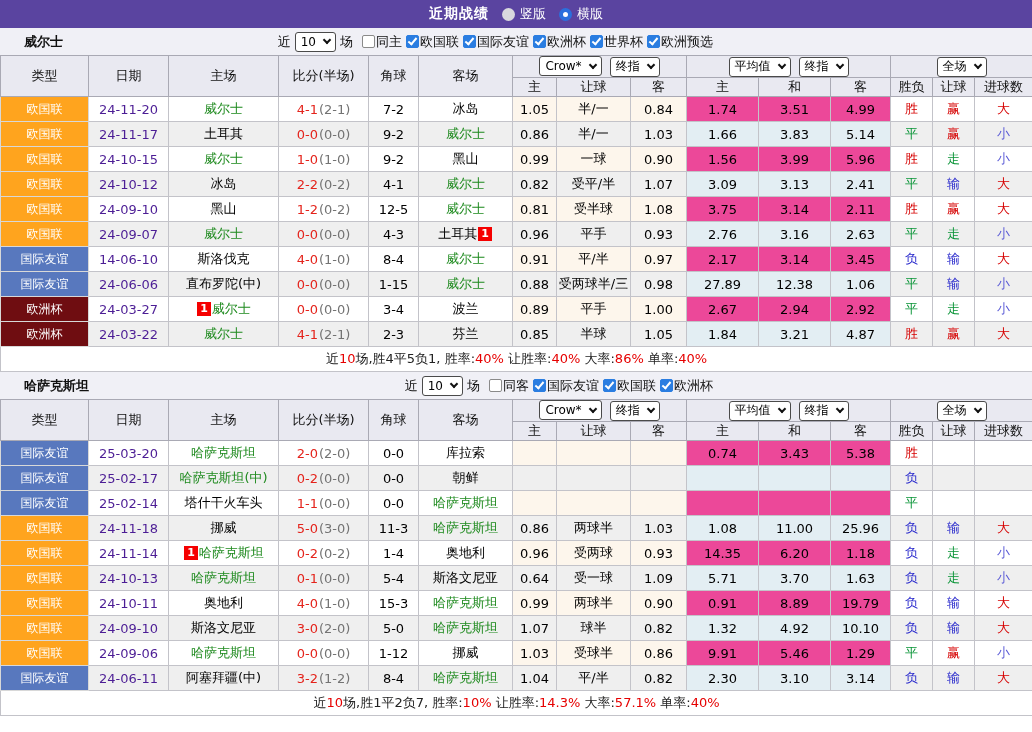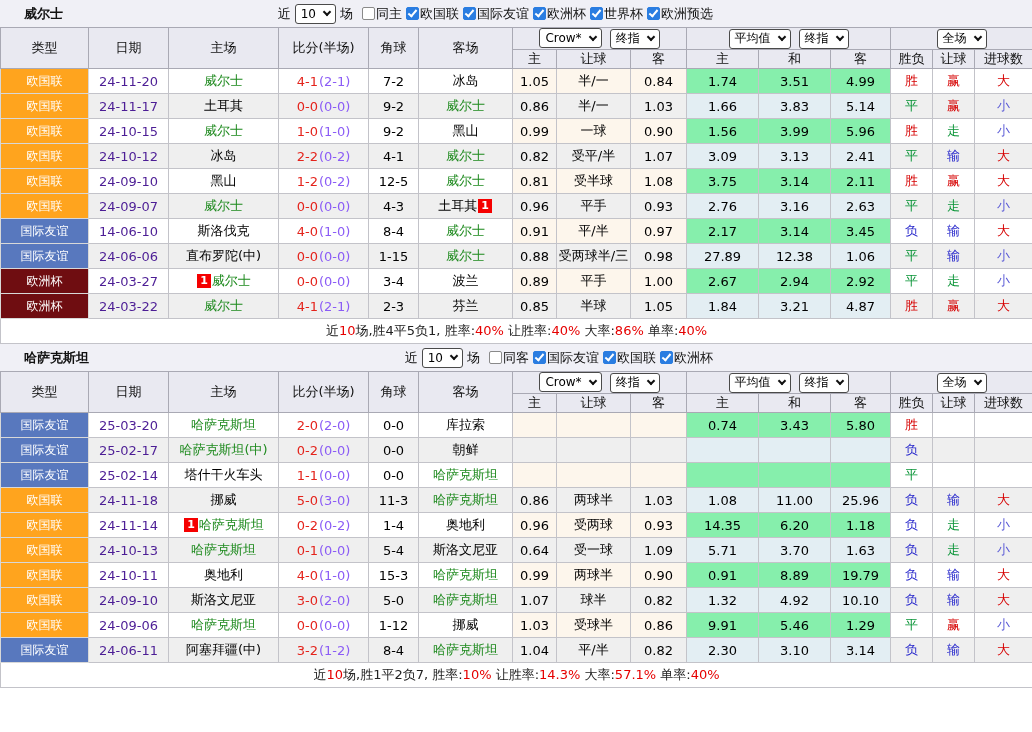--- a/index.html
+++ b/index.html
@@ -33,36 +33,47 @@
   
   table.stats{border-collapse:collapse;table-layout:fixed;width:1032px;font-size:13px}
   .stats th,.stats td{border:1px solid #c3c3c9;text-align:center;padding:0;height:25px;overflow:hidden;white-space:nowrap;vertical-align:middle}
   .stats thead th{background:#e9e9f1;font-weight:normal;border-color:#a9a9b4;color:#111}
   .hrowA th{height:22px}
   .hrowB th{height:17px;font-size:13px}
   tr.odd td{background:#fff}
   tr.even td{background:#efefef}
   tr.odd td.odds-col{background:#fdf6ec}
   tr.even td.odds-col{background:#efefef}
-  tr.odd td.avg-col{background:#86efac}
+  tr.odd td.avg-col{background:#ec4899}
   tr.even td.avg-col{background:#e3eef3}
   .type-cell{color:#fff;font-size:12px;border-color:#d8d8d8!important}
   .date-cell{color:#4c1d95}
   .tname{color:#000}
   .tname.focal{color:#1e8a1e}
   .ft{color:#e4231b;margin-right:1px}
-  .ht{color:#8b5cf6}
+  .ht{color:#737373}
   .badge1{display:inline-block;background:#f50000;color:#fff;font-size:11px;line-height:14px;padding:0 3px;font-weight:bold;margin:0 1px;vertical-align:1px}
   .summary-row td{background:#fff;color:#222;font-size:13px}
   .summary-row .red{color:#e60000}
 </style>
 </head>
 <body>
 
 <div class="page">
+  <div class="topbar">
+    <span class="title">近期战绩</span>
+    <span class="radio-opt">
+      <span class="radio unsel"></span>
+      <span>竖版</span>
+    </span>
+    <span class="radio-opt">
+      <span class="radio sel"></span>
+      <span>横版</span>
+    </span>
+  </div>
   <div id="sections">
       <div class="section-bar">
         <span class="team-title">威尔士</span>
         <div class="filters">
           <span>近</span>
           <span class="select">
             <span>10</span>
             <span class="caret"></span>
           </span>
           <span>场</span>
@@ -397,21 +408,21 @@
             <td class="date-cell">25-03-20</td>
             <td class="team-cell"><span class="tname focal">哈萨克斯坦</span></td>
             <td><span class="ft">2-0</span><span class="ht">(2-0)</span></td>
             <td>0-0</td>
             <td class="team-cell"><span class="tname">库拉索</span></td>
             <td class="odds-col"></td>
             <td class="odds-col"></td>
             <td class="odds-col"></td>
             <td class="avg-col">0.74</td>
             <td class="avg-col">3.43</td>
-            <td class="avg-col">5.80</td>
+            <td class="avg-col">5.38</td>
             <td class="res-col" style="color:#d60000">胜</td>
             <td class="res-col" style="color:#2929cc"></td>
             <td class="res-col" style="color:#2929cc"></td>
           </tr>
           <tr class="even">
             <td class="type-cell" style="background:#5878be">国际友谊</td>
             <td class="date-cell">25-02-17</td>
             <td class="team-cell"><span class="tname focal">哈萨克斯坦(中)</span></td>
             <td><span class="ft">0-2</span><span class="ht">(0-0)</span></td>
             <td>0-0</td>

